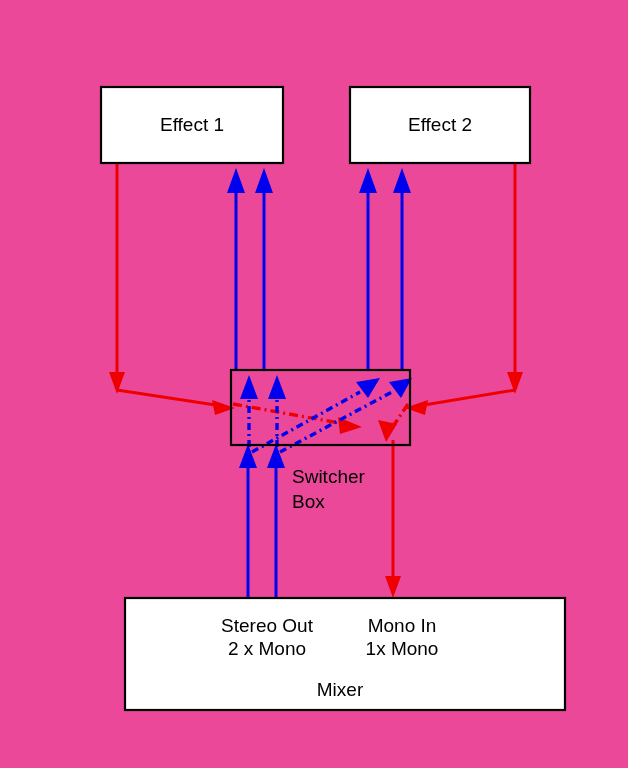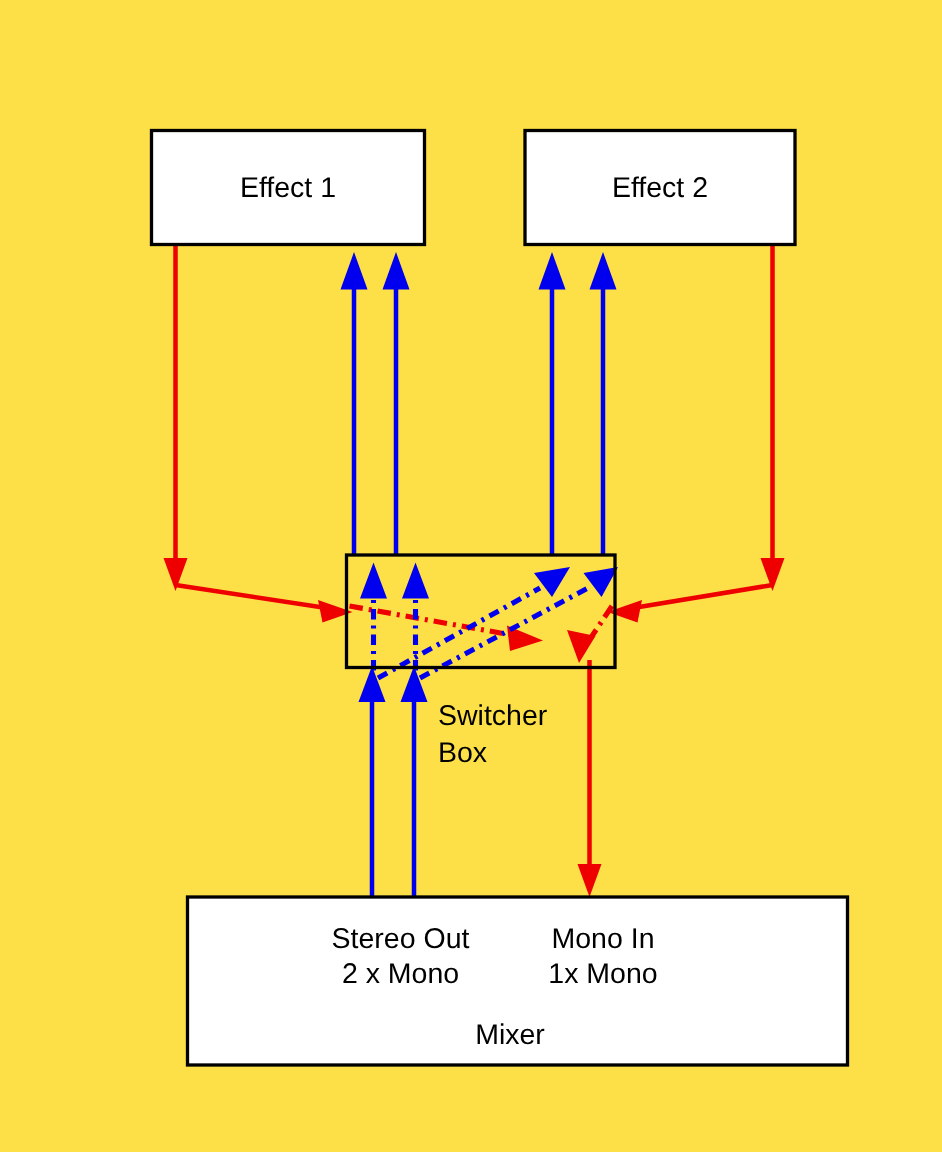--- a/index.html
+++ b/index.html
@@ -10,21 +10,21 @@
   body {
     width: 628px;
     height: 768px;
     font-family: "Liberation Sans", sans-serif;
     overflow: hidden;
   }
   #diagram-root {
     position: relative;
     width: 628px;
     height: 768px;
-    background: #fde047;
+    background: #ec4899;
   }
   svg#diagram-svg {
     display: block;
     width: 628px;
     height: 768px;
   }
   .node-box {
     fill: #ffffff;
     stroke: #000000;
     stroke-width: 2.2;

